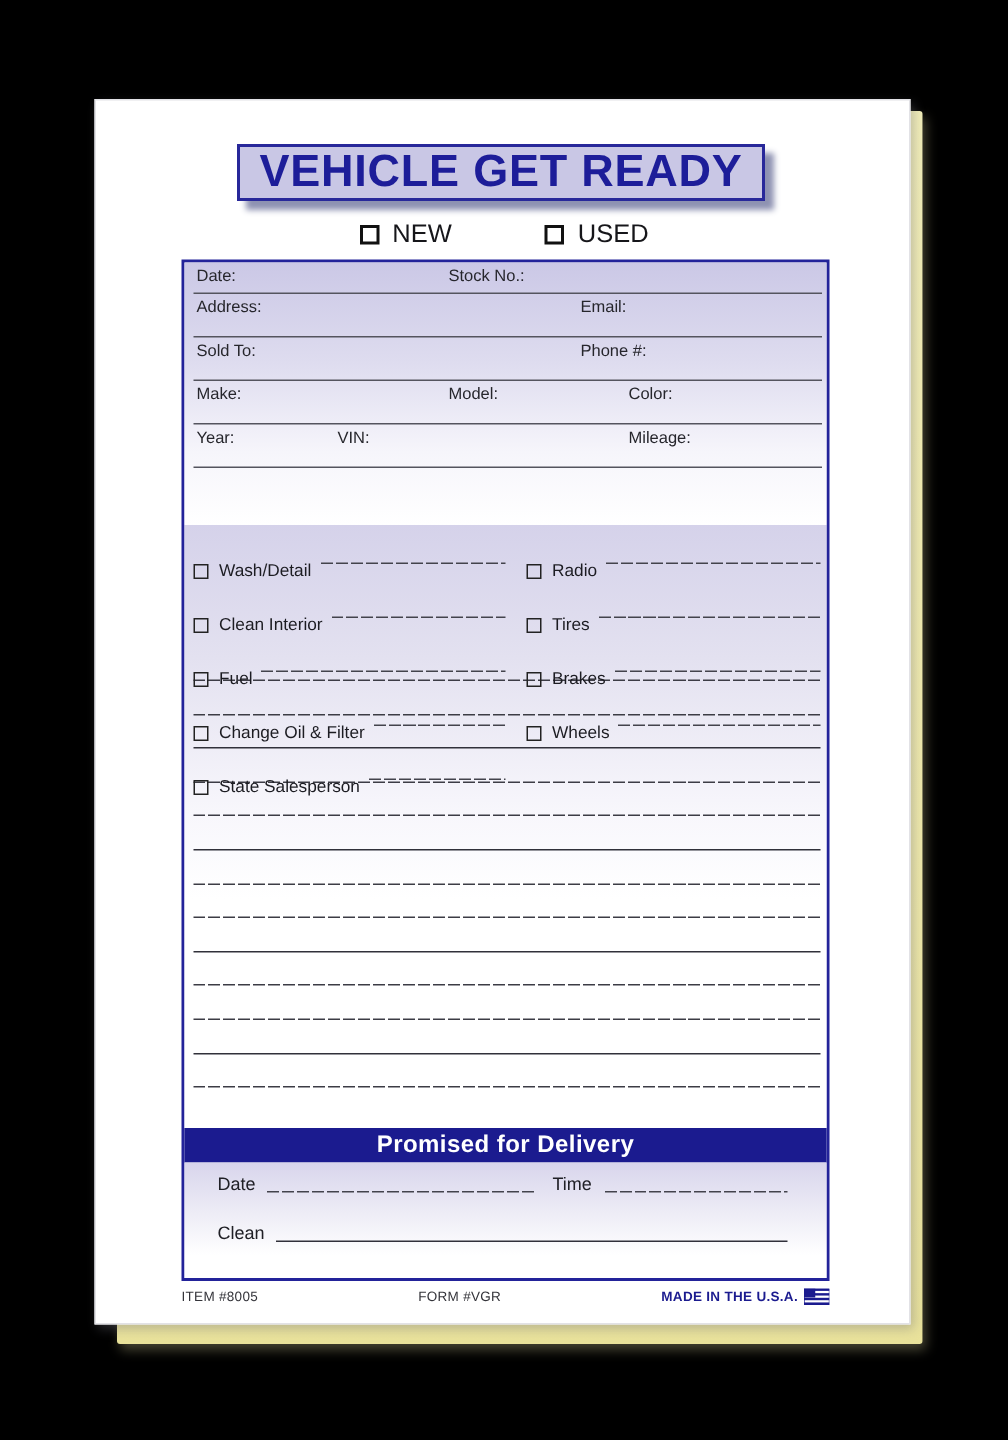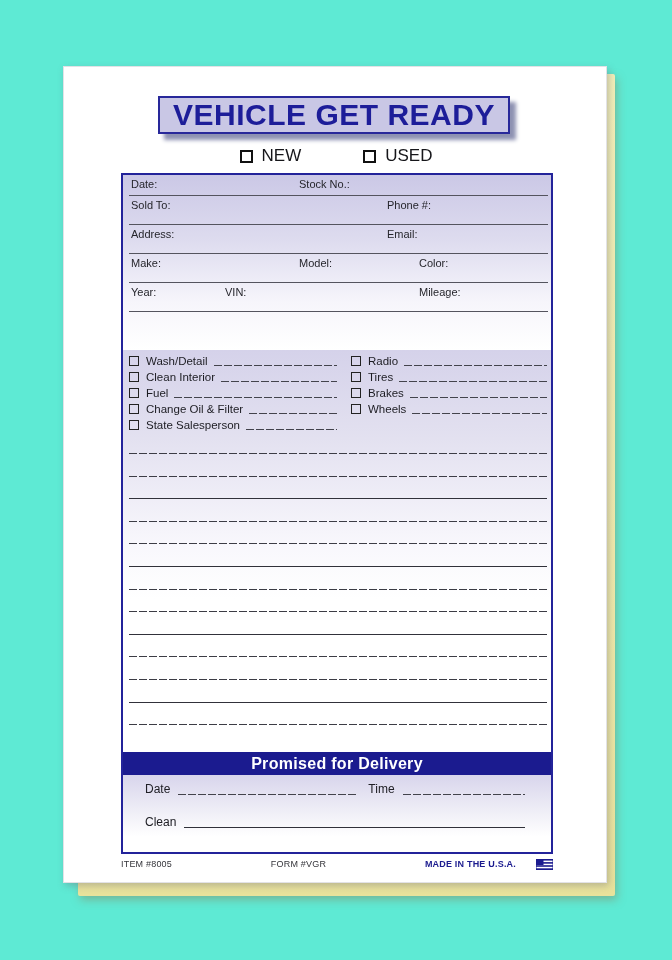--- a/index.html
+++ b/index.html
@@ -1,18 +1,18 @@
 <!DOCTYPE html>
 <html><head>
 <meta charset="utf-8">
 <style>
   * { margin:0; padding:0; box-sizing:border-box; }
   html,body { width:672px; height:960px; background:#fdfdfd; overflow:hidden;
               font-family:"Liberation Sans", sans-serif; }
-  .scene { position:relative; width:672px; height:960px; background:#5eead4; }
+  .scene { position:relative; width:672px; height:960px; background:#000000; }
 
   
   .sheet-yellow { position:absolute; left:78px; top:74px; width:537px; height:822px;
      background:linear-gradient(180deg,#f2eeb8 0%,#efe9aa 60%,#e9e29b 100%);
      box-shadow:2px 4px 8px rgba(140,135,100,.5); border-radius:2px; }
   .sheet-white { position:absolute; left:63px; top:66px; width:544px; height:817px;
      background:#ffffff; border:1px solid #e2e2e6;
      box-shadow:2px 3px 7px rgba(110,110,120,.38); }
 
   
@@ -41,21 +41,21 @@
 
   .sec-banner { height:23px; background:#1b1b8f; display:flex; align-items:center; justify-content:center; }
   .sec-banner span { color:#ffffff; font-weight:bold; font-size:16px; letter-spacing:.3px; }
 
   .sec-body { height:402px;
      background:linear-gradient(180deg,#d5d2ea 0%,#e3e1f0 22%,#f8f7fc 48%,#ffffff 62%); }
   .ck-cols { position:relative; height:97px; }
   .ck-col { position:absolute; top:5px; display:flex; flex-direction:column; gap:4px; }
   .ck-col.left  { left:6px;  width:210px; }
   .ck-col.right { left:228px; width:198px; }
-  .ck-item { display:flex; align-items:flex-end; height:12px; }
+  .ck-item { display:flex; align-items:flex-start; height:12px;margin-top:20px; }
   .cb-sm { width:10px; height:10px; border:1.5px solid #222; margin:0 7px 0 0; flex:none; align-self:center; }
   .ck-label { font-size:11.5px; color:#1c1c22; white-space:nowrap; line-height:12px; }
   .ck-line { flex:1 1 auto; height:1px; margin:0 2px 1px 6px;
      background:repeating-linear-gradient(90deg,#43434c 0 8px,transparent 8px 10px); }
 
   .ruled { height:305px; }
   .ruled .ln { height:1px; margin:21.6px 4px 0 6px;
      background:repeating-linear-gradient(90deg,#3c3c45 0 8px,transparent 8px 10px); }
   .ruled .ln:first-child { margin-top:6px; }
   .ruled .ln.solid { background:#31313a; }
@@ -69,21 +69,21 @@
   .dline { height:1px; margin:0 4px 1px 8px;
      background:repeating-linear-gradient(90deg,#43434c 0 8px,transparent 8px 10px); }
   .dline.w1 { width:178px; } .dline.w2 { flex:1 1 auto; }
   .dline.solid { background:#31313a; flex:1 1 auto; }
   .dgap { width:8px; }
 
   
   .footer { position:absolute; left:57px; top:790px; width:432px; height:14px;
      display:flex; align-items:center; justify-content:space-between; }
   .foot-txt { font-size:9px; color:#34343a; letter-spacing:.2px; }
-  .made { display:flex; align-items:flex-start; gap:20px; }
+  .made { display:flex; align-items:flex-start; gap:4px; }
   .made span { font-size:9px; font-weight:bold; color:#1b1b8f; letter-spacing:.2px; }
   .flag { width:17px; height:11px; display:block; }
 </style>
 </head>
 <body>
 
 <div class="scene">
   <div class="sheet-yellow"></div>
 
   <div class="sheet-white">
@@ -104,26 +104,26 @@
     </div>
 
     <div class="form-box">
 
       <div class="sec-fields">
         <div class="frow h21">
           <span class="flabel" style="left:2px">Date:</span>
           <span class="flabel" style="left:170px">Stock No.:</span>
         </div>
         <div class="frow h29">
+          <span class="flabel" style="left:2px">Address:</span>
+          <span class="flabel" style="left:258px">Email:</span>
+        </div>
+        <div class="frow h29">
           <span class="flabel" style="left:2px">Sold To:</span>
           <span class="flabel" style="left:258px">Phone #:</span>
-        </div>
-        <div class="frow h29">
-          <span class="flabel" style="left:2px">Address:</span>
-          <span class="flabel" style="left:258px">Email:</span>
         </div>
         <div class="frow h29">
           <span class="flabel" style="left:2px">Make:</span>
           <span class="flabel" style="left:170px">Model:</span>
           <span class="flabel" style="left:290px">Color:</span>
         </div>
         <div class="frow h29">
           <span class="flabel" style="left:2px">Year:</span>
           <span class="flabel" style="left:96px">VIN:</span>
           <span class="flabel" style="left:290px">Mileage:</span>

